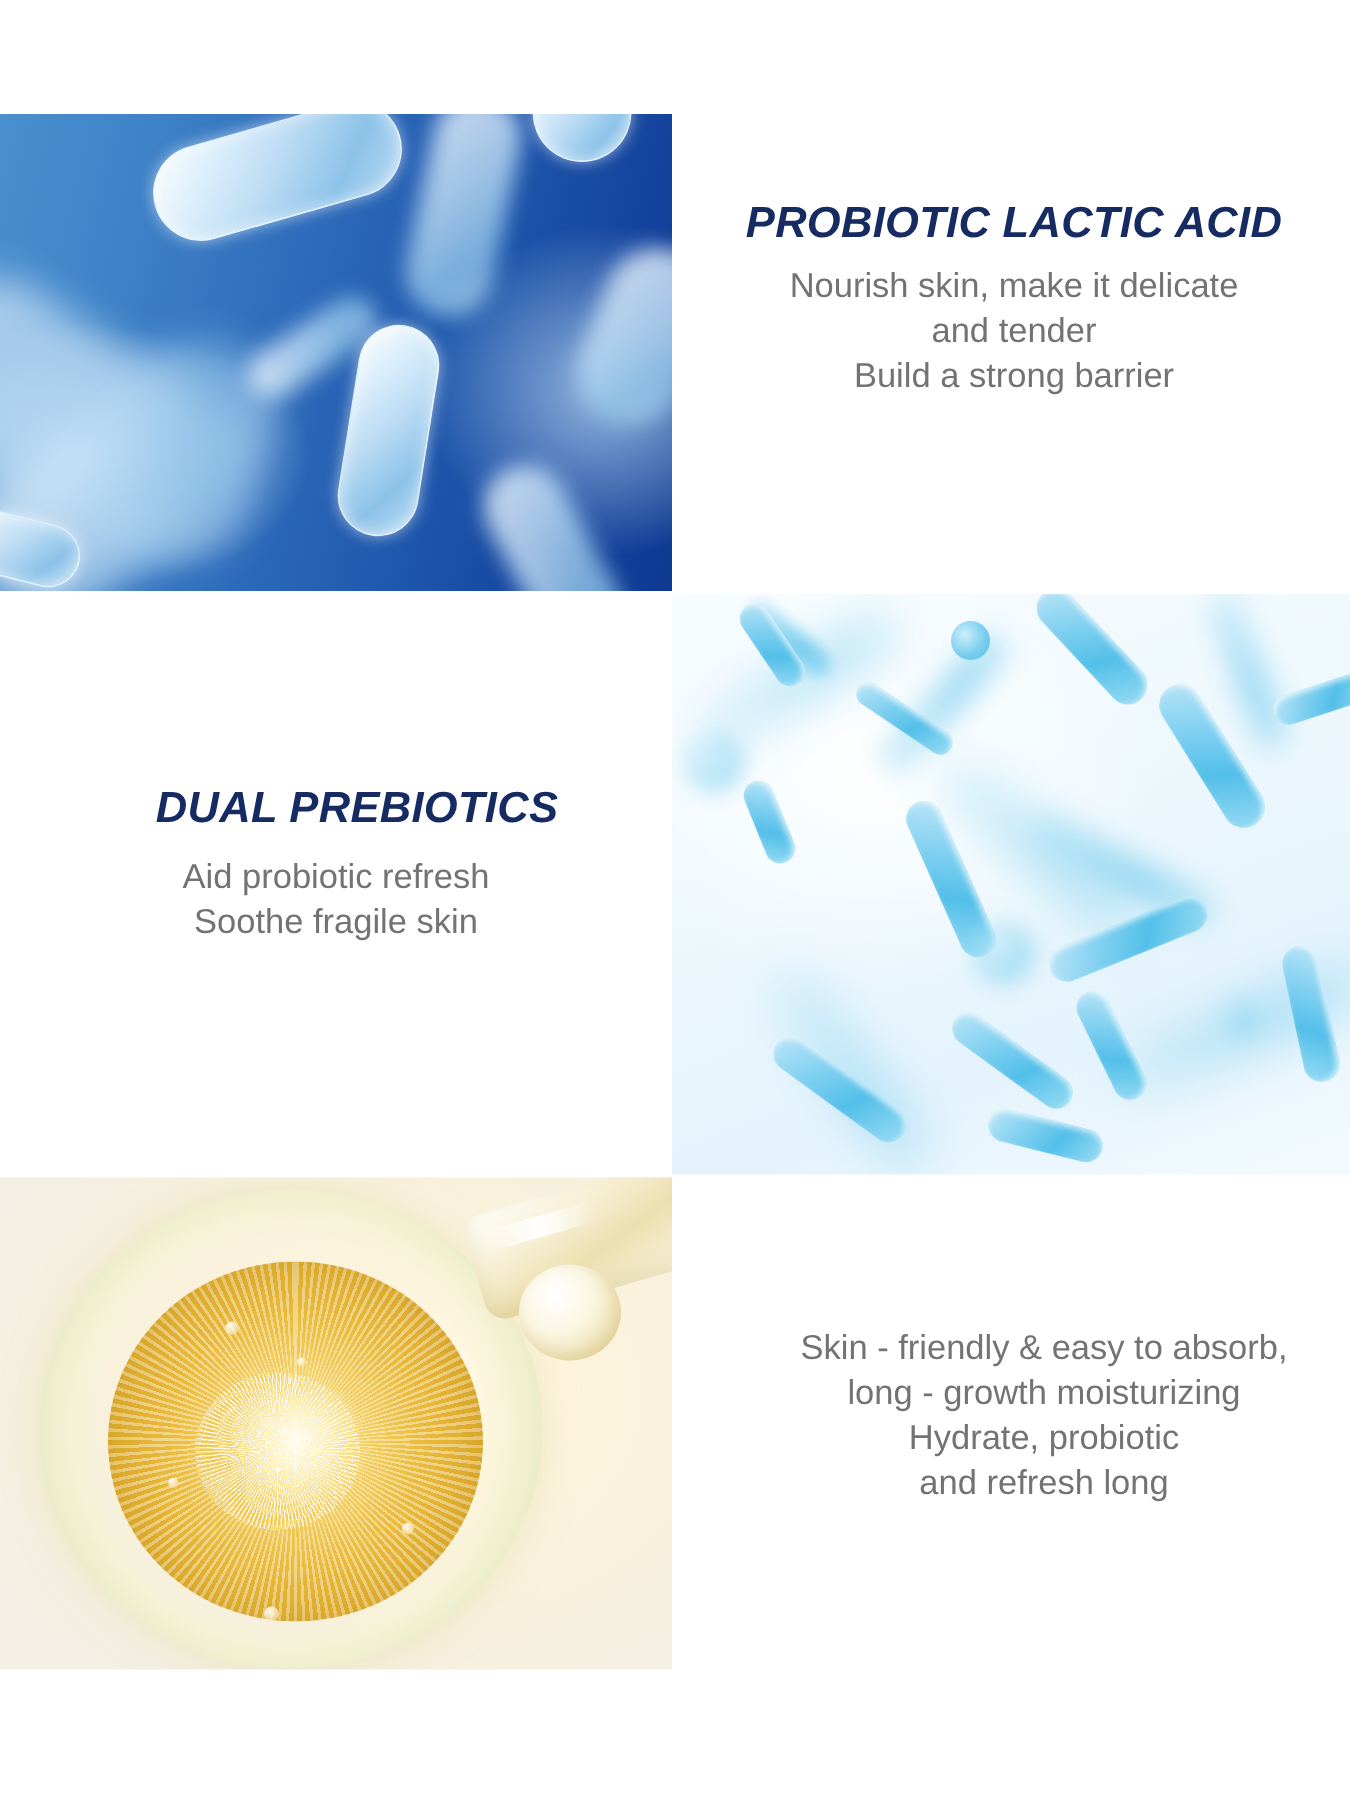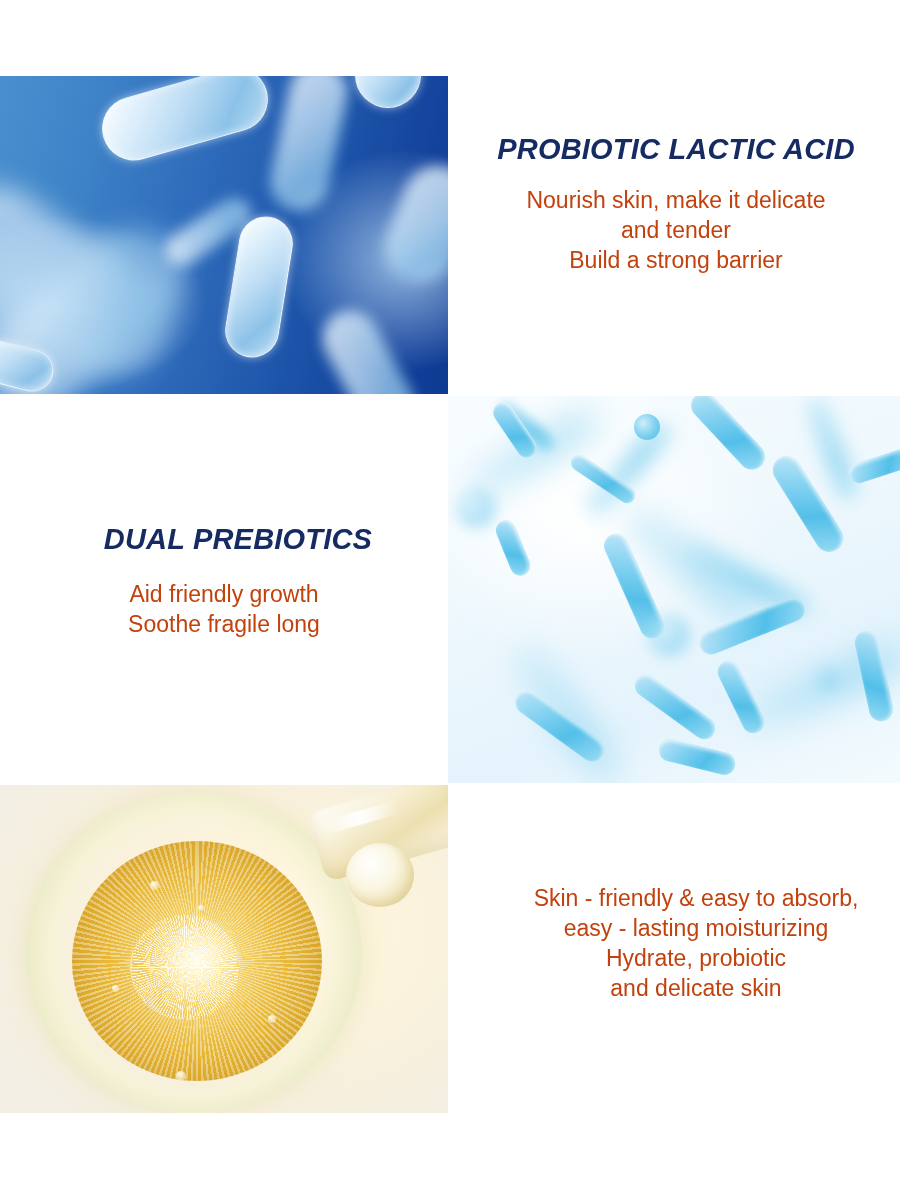--- a/index.html
+++ b/index.html
@@ -26,34 +26,33 @@
   .img-panel {
     position: absolute;
     overflow: hidden;
   }
   .text-panel {
     position: absolute;
     display: flex;
     flex-direction: column;
     align-items: center;
     justify-content: flex-start;
-    gap: 10px;
   }
 
   .heading {
     font-weight: bold;
     font-style: italic;
     color: #152b62;
     letter-spacing: 0.2px;
     line-height: 1.18;
     text-align: center;
     margin: 0;
   }
   .body-text {
-    color: #c2410c;
+    color: #737373;
     text-align: center;
     line-height: 1.30;
     margin: 0;
     font-weight: 400;
   }
 
   
   #panel-probiotic {
     left: 0px;
     top: 76px;
@@ -255,41 +254,41 @@
     <div class="rod" style="left:210px; top:350px; width:78px; height:22px; transform:rotate(14deg);"></div>
     <div class="dot" style="left:186px; top:18px; width:26px; height:26px;"></div>
     <div class="dot blur" style="left:200px; top:218px; width:42px; height:42px;"></div>
     <div class="dot blur" style="left:8px; top:92px; width:40px; height:40px;"></div>
     <div class="dot blur" style="left:366px; top:270px; width:24px; height:24px;"></div>
   </div>
 
   <div class="text-panel" id="text-prebiotic" style="left:0px; top:522px; width:448px; height:170px; padding:0 8px; box-sizing:border-box;">
     <h2 class="heading" style="font-size:29px; margin-bottom:14px;margin-left:28px;">DUAL PREBIOTICS</h2>
     <p class="body-text" style="font-size:23px;">
-      <span>Aid friendly growth</span><br>
-      <span>Soothe fragile long</span>
+      <span>Aid probiotic refresh</span><br>
+      <span>Soothe fragile skin</span>
     </p>
   </div>
 
   <div class="img-panel" id="panel-squalane">
     <div class="oil-dish"></div>
     <div class="oil-core"></div>
     <div class="oil-sparkle"></div>
     <div class="oil-bubble" style="left:150px; top:96px; width:9px; height:9px;"></div>
     <div class="oil-bubble" style="left:198px; top:120px; width:6px; height:6px;"></div>
     <div class="oil-bubble" style="left:112px; top:200px; width:7px; height:7px;"></div>
     <div class="oil-bubble" style="left:268px; top:230px; width:8px; height:8px;"></div>
     <div class="oil-bubble" style="left:176px; top:286px; width:10px; height:10px;"></div>
     <div class="dropper-body"></div>
     <div class="dropper-bulb"></div>
     <div class="dropper-glint"></div>
   </div>
 
   <div class="text-panel" id="text-squalane" style="left:452px; top:884px; width:448px; height:230px; padding:0 4px; box-sizing:border-box;">
     <p class="body-text" style="font-size:23px;margin-left:40px;">
       <span>Skin - friendly &amp; easy to absorb,</span><br>
-      <span>easy - lasting moisturizing</span><br>
+      <span>long - growth moisturizing</span><br>
       <span>Hydrate, probiotic</span><br>
-      <span>and delicate skin</span>
+      <span>and refresh long</span>
     </p>
   </div>
 
 </div>
 
 </body></html>

